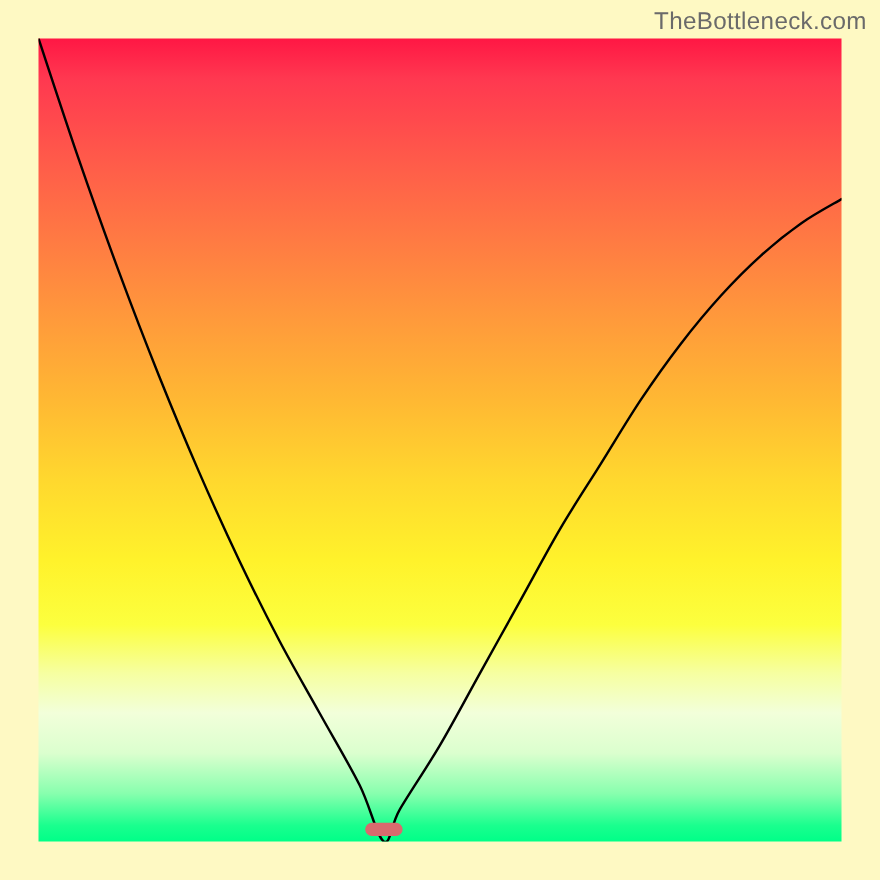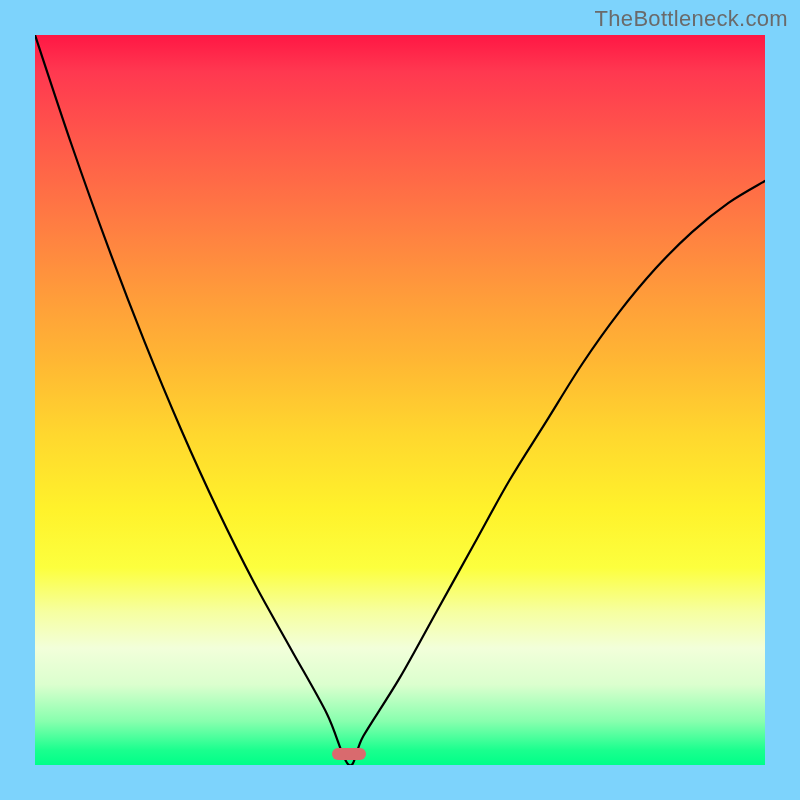--- a/index.html
+++ b/index.html
@@ -10,21 +10,21 @@
     background: #000;
     overflow: hidden;
     font-family: Arial, Helvetica, sans-serif;
   }
   .frame {
     position: absolute;
     top: 0;
     left: 0;
     width: 800px;
     height: 800px;
-    background: #7dd3fc;
+    background: #fef9c3;
   }
   .plot-area {
     position: absolute;
     top: 35px;
     left: 35px;
     width: 730px;
     height: 730px;
     background: linear-gradient(to bottom,
       #ff1744 0%,
       #ff3850 5%,

